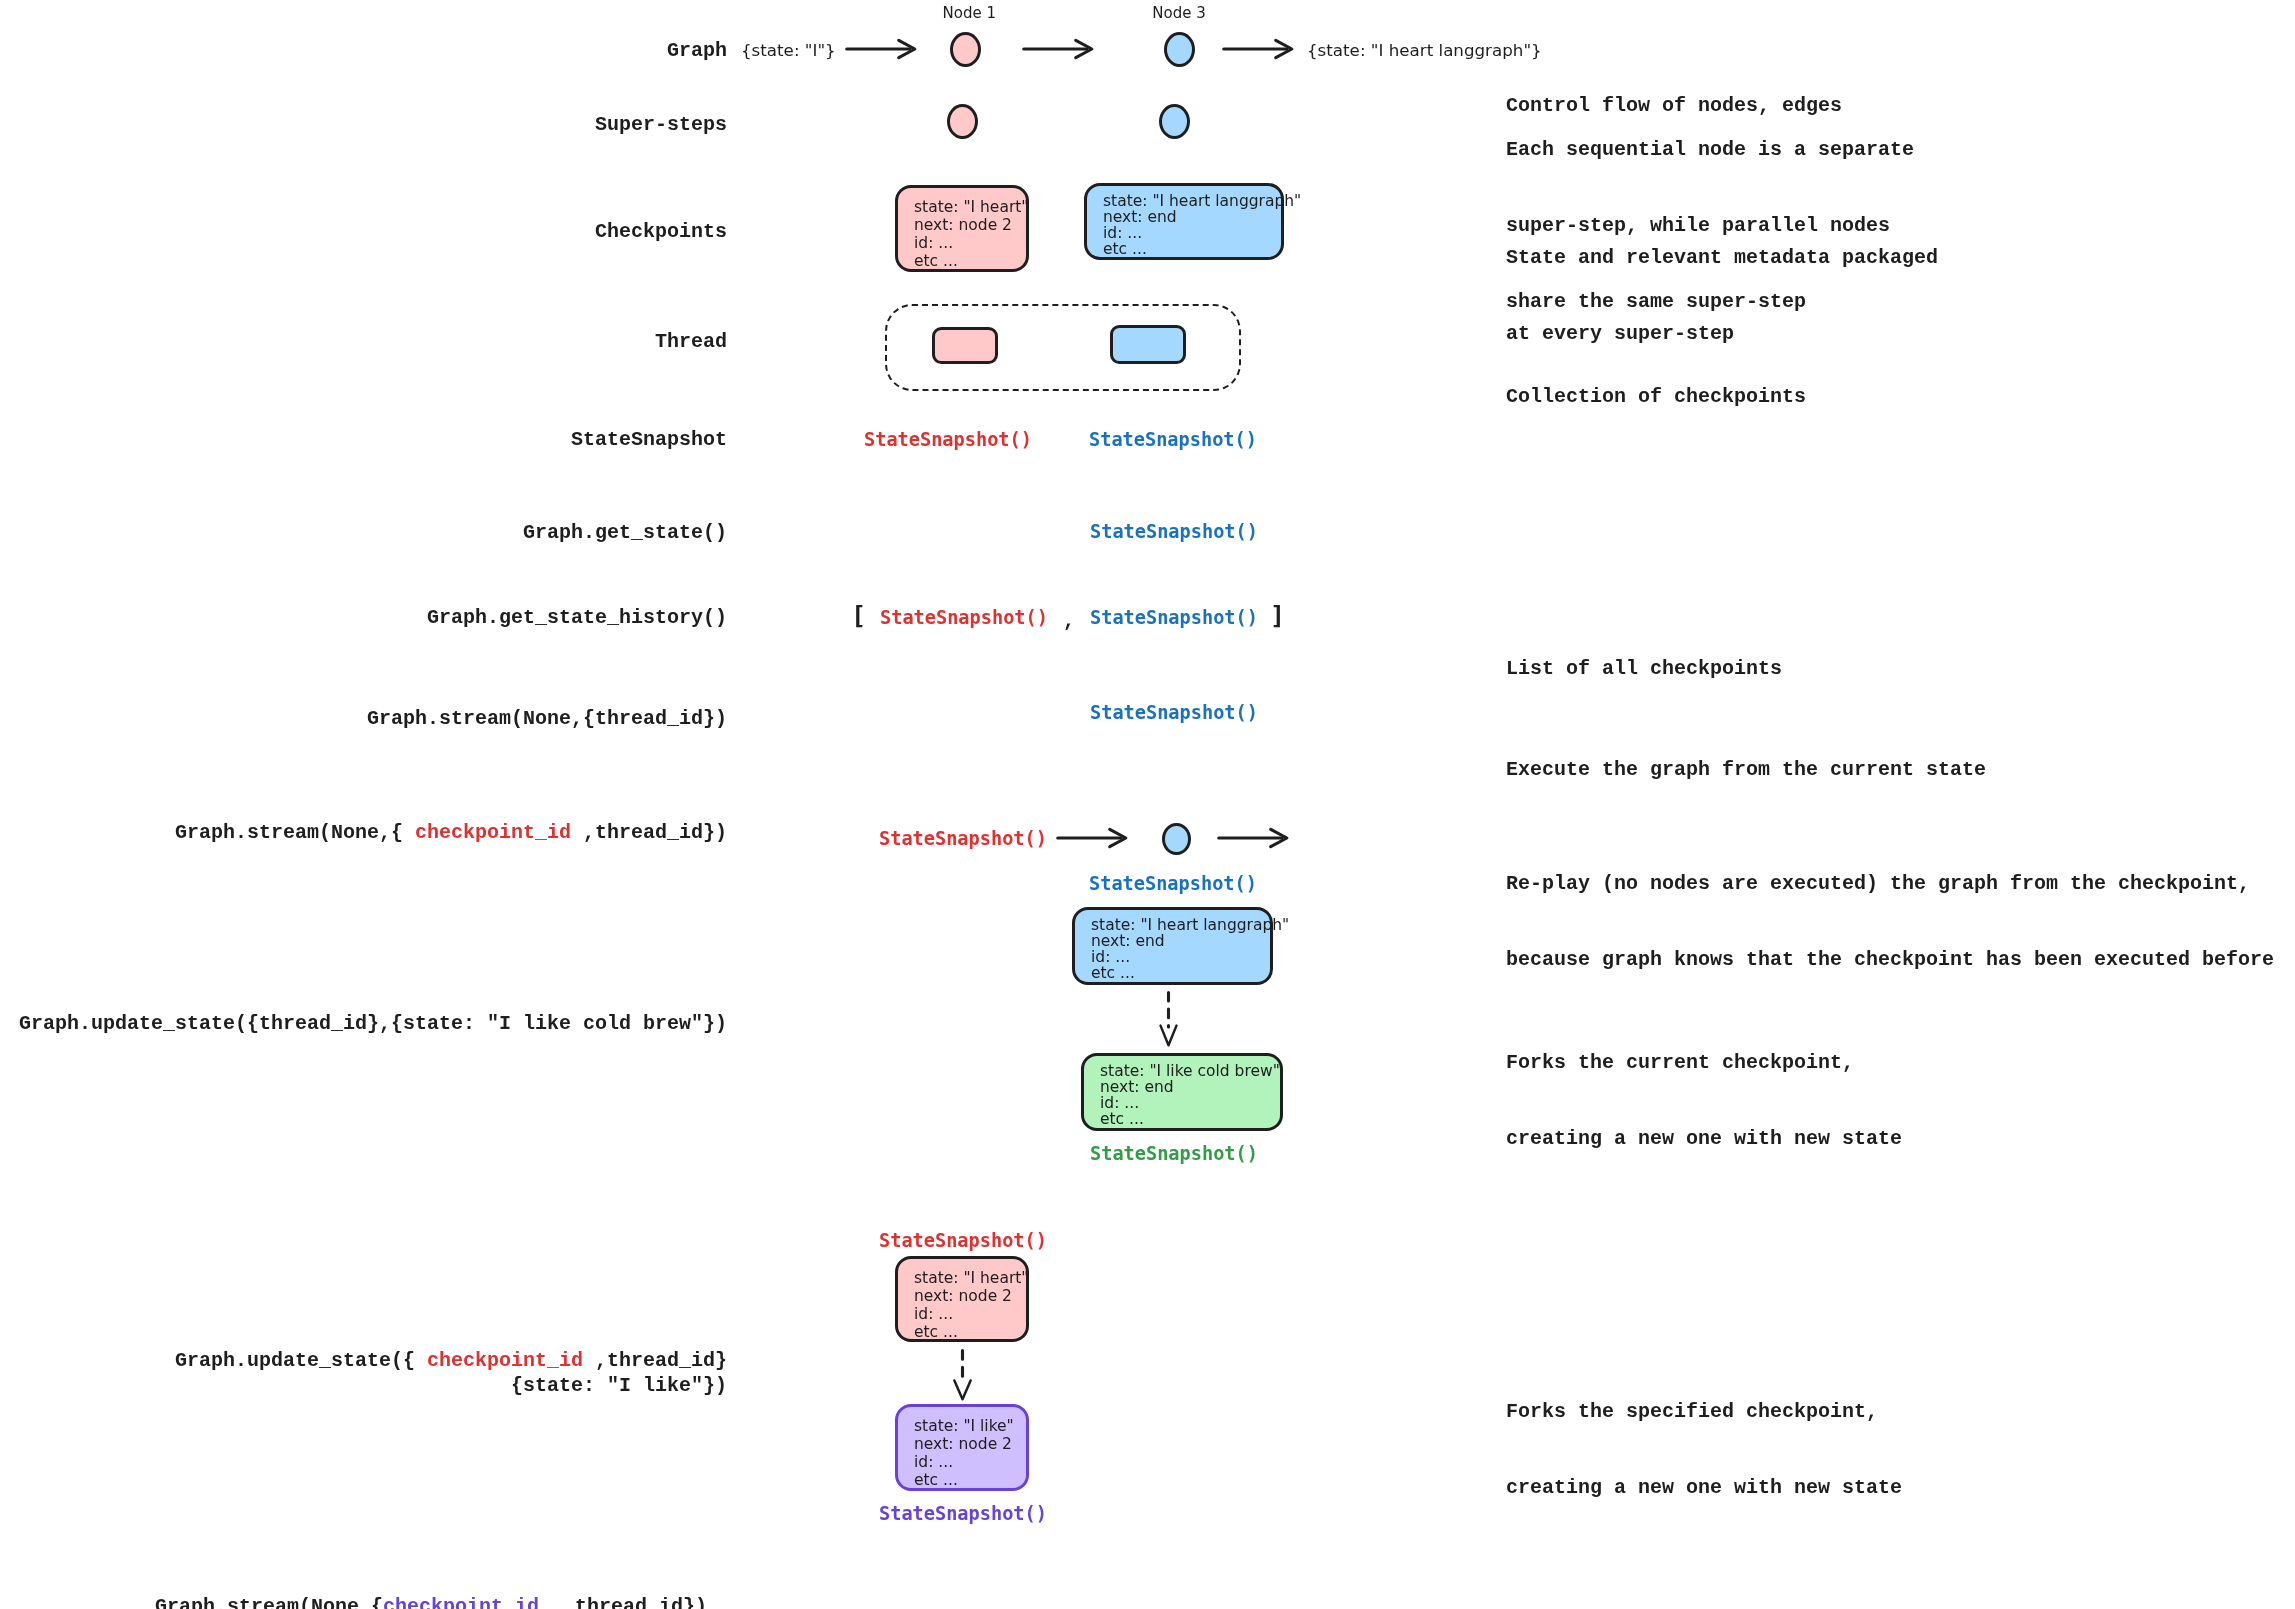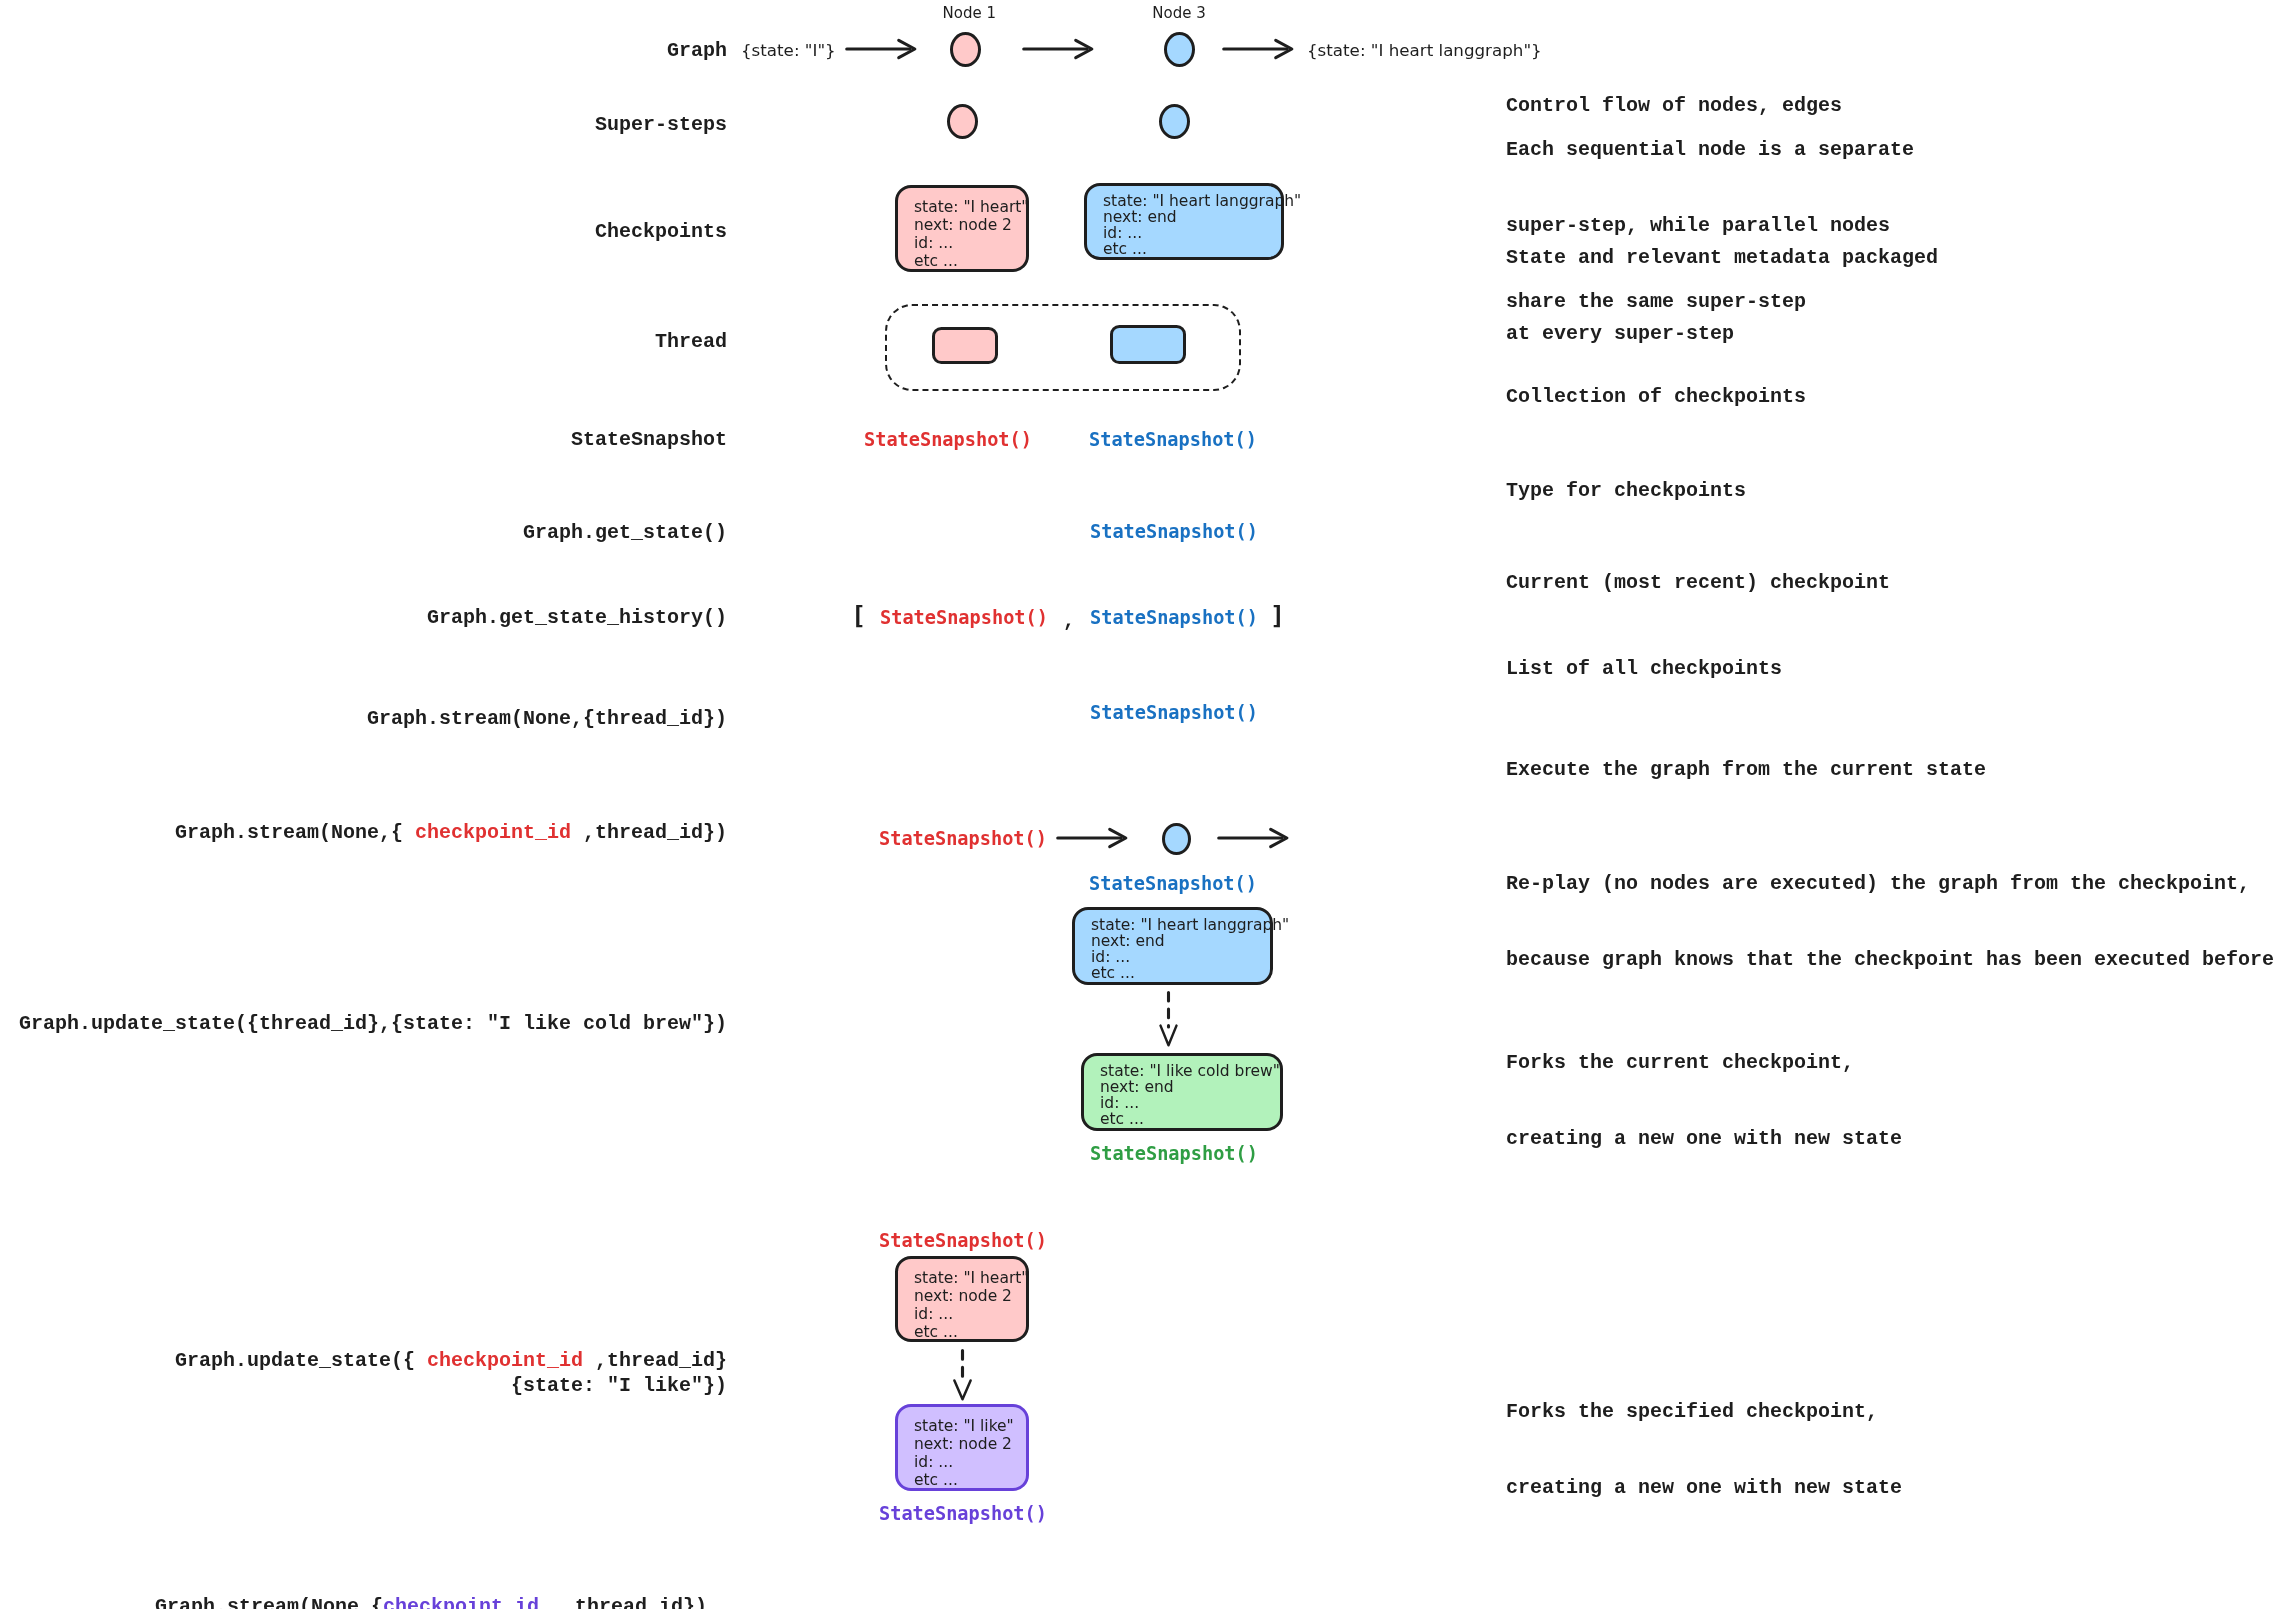--- a/index.html
+++ b/index.html
@@ -68,26 +68,20 @@
     <div>super-step, while parallel nodes</div>
     <div>share the same super-step</div>
   </div>
   <div class="abs mono desc" style="top:194px">
     <div>State and relevant metadata packaged</div>
     <div>at every super-step</div>
   </div>
   <div class="abs mono desc" style="top:333px">
     <div>Collection of checkpoints</div>
   </div>
-  <div class="abs mono desc" style="top:427px">
-    <div>Type for checkpoints</div>
-  </div>
-  <div class="abs mono desc" style="top:519px">
-    <div>Current (most recent) checkpoint</div>
-  </div>
   <div class="abs mono desc" style="top:605px">
     <div>List of all checkpoints</div>
   </div>
   <div class="abs mono desc" style="top:706px">
     <div>Execute the graph from the current state</div>
   </div>
   <div class="abs mono desc" style="top:820px">
     <div>Re-play (no nodes are executed) the graph from the checkpoint,</div>
     <div>because graph knows that the checkpoint has been executed before</div>
   </div>

